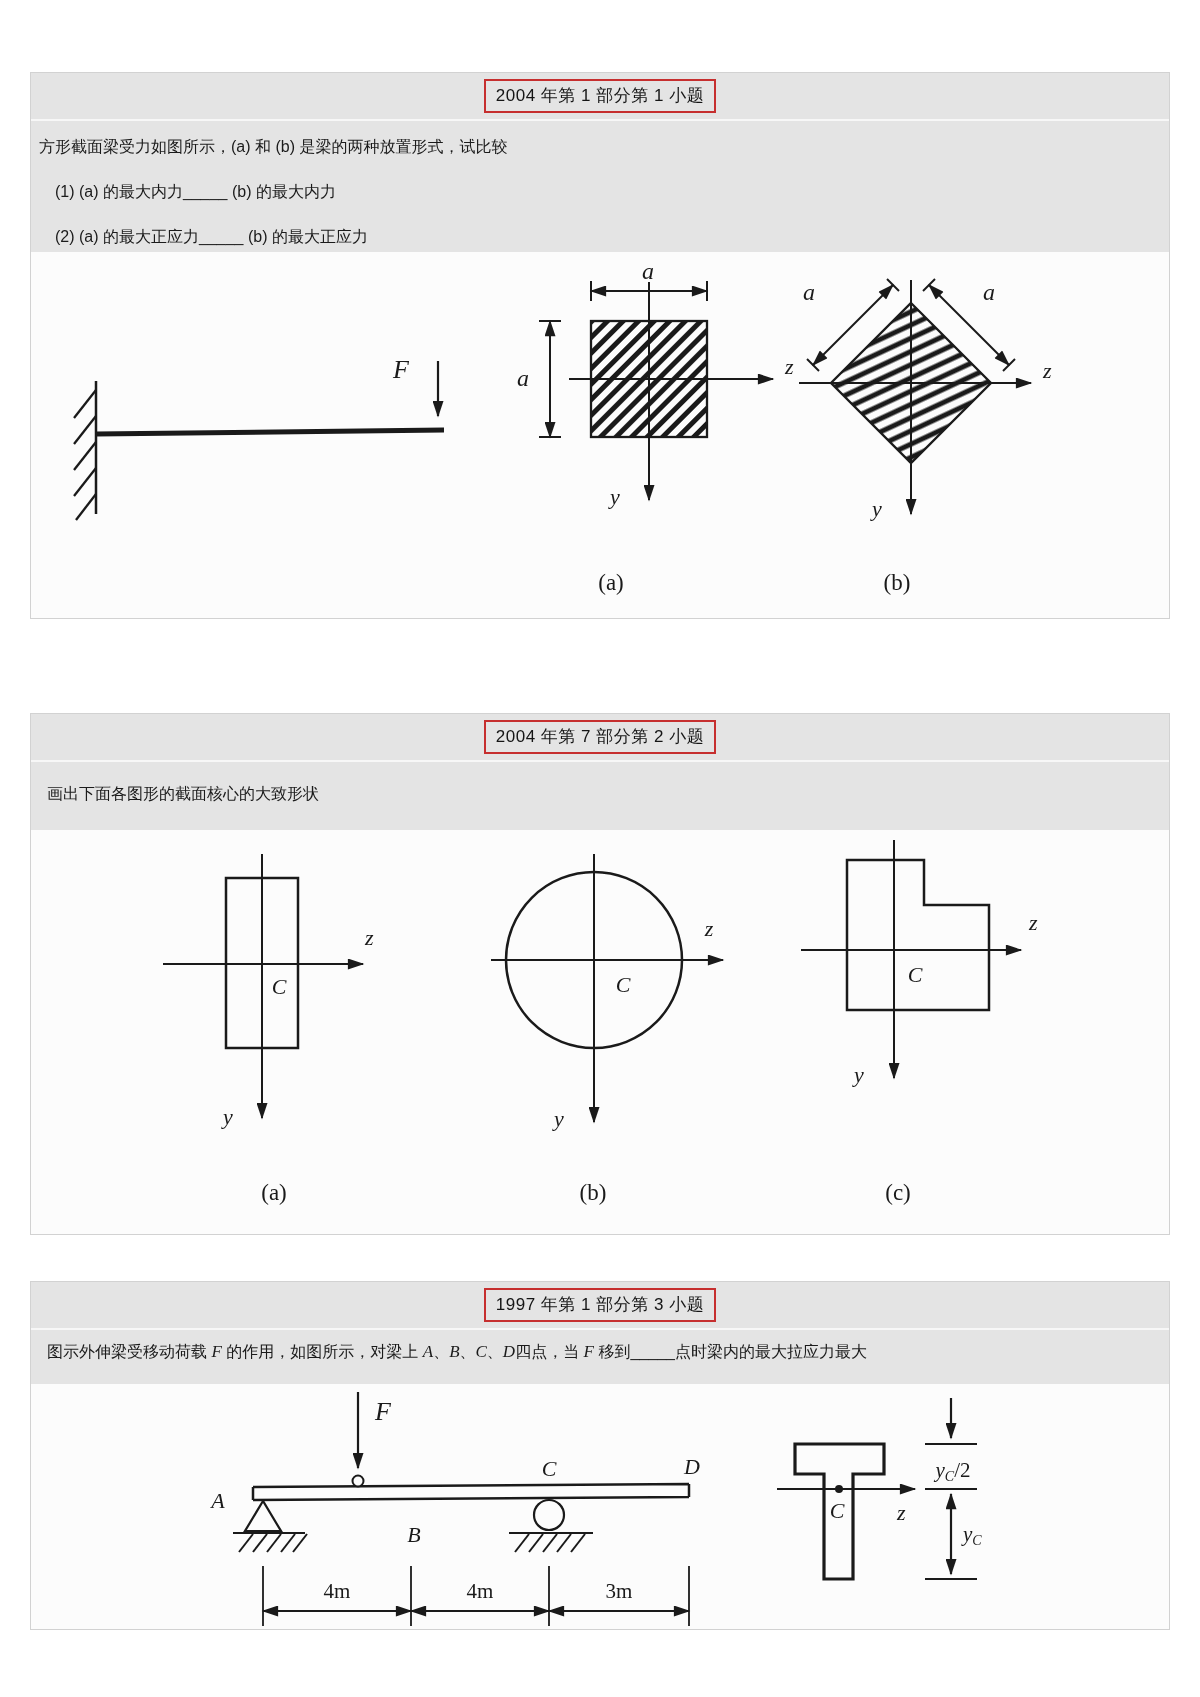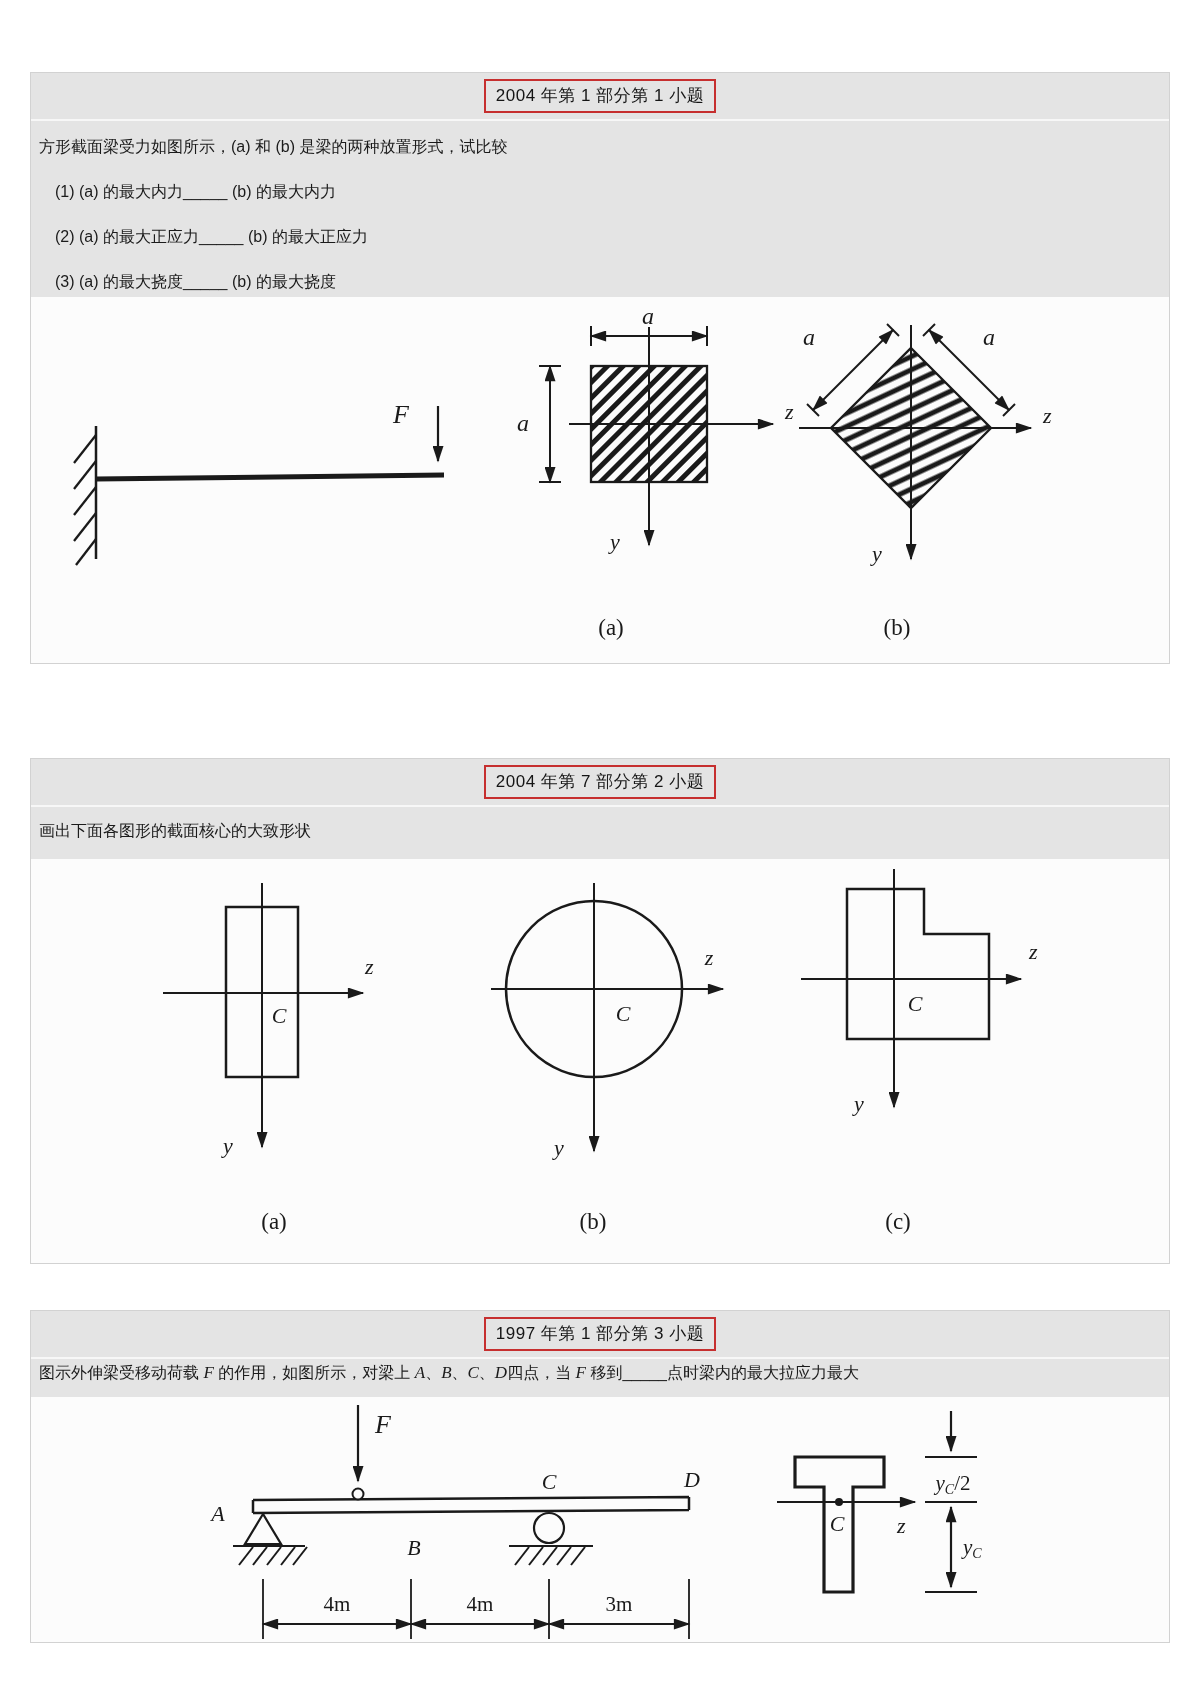--- a/index.html
+++ b/index.html
@@ -4,21 +4,21 @@
 <style>
   html,body{margin:0;padding:0;background:#ffffff;}
   body{width:1200px;font-family:"Liberation Sans","DejaVu Sans",sans-serif;color:#1b1b1b;}
   .page{width:1132px;min-height:1697px;padding-top:72px;box-sizing:border-box;background:#fff;}
   .card{width:1138px;margin:0 30px;background:#e4e4e4;border:1px solid #d2d2d2;box-sizing:content-box;}
   .card.gap-lg{margin-bottom:94px;}
   .card.gap-sm{margin-bottom:46px;}
   .card-header{height:46px;display:flex;align-items:center;justify-content:center;border-bottom:2px solid #f7f7f7;}
   .title-box{border:2px solid #c62f2f;padding:3px 10px 4px;font-size:17px;color:#151515;letter-spacing:.5px;background:transparent;}
   .card-body{padding:0;}
-  .qtext{font-size:16px;line-height:19px;margin:0;}
+  .qtext{font-size:16px;line-height:19px;margin:8px;}
   .b1{padding:16px 8px 6px 8px;}
   .b1 .intro{margin:0;}
   .b1 .item{margin:26px 0 0 16px;}
   .b2{padding:14px 12px 19px 8px;}
   .b3{padding:4px 12px 15px 8px;}
   .it{font-family:"Liberation Serif","DejaVu Serif",serif;font-style:italic;font-size:17px;}
   .figure-panel{background:#fcfcfc;}
   .figure-panel svg{display:block;}
   
   .ser-it{font-family:"Liberation Serif","DejaVu Serif",serif;font-style:italic;fill:#1a1a1a;}
@@ -30,21 +30,20 @@
 <div class="page">
 
   <section class="card gap-lg">
     <div class="card-header">
       <span class="title-box">2004 年第 1 部分第 1 小题</span>
     </div>
     <div class="card-body b1">
       <p class="qtext intro">方形截面梁受力如图所示，(a) 和 (b) 是梁的两种放置形式，试比较</p>
       <p class="qtext item">(1) (a) 的最大内力_____ (b) 的最大内力</p>
       <p class="qtext item">(2) (a) 的最大正应力_____ (b) 的最大正应力</p>
-      <p class="qtext item">(3) (a) 的最大挠度_____ (b) 的最大挠度</p>
     </div>
     <div class="figure-panel">
       <svg width="1140" height="366" viewBox="0 0 1140 366">
         <defs>
           <marker id="arA" viewBox="0 0 12 8" refX="11" refY="4" markerWidth="18" markerHeight="11" markerUnits="userSpaceOnUse" orient="auto-start-reverse">
             <path d="M0 0 L12 4 L0 8 Z" fill="#1a1a1a"></path>
           </marker>
           <pattern id="hatchSq" patternUnits="userSpaceOnUse" width="11" height="11" patternTransform="rotate(-45)">
             <line x1="0" y1="5.5" x2="11" y2="5.5" stroke="#1a1a1a" stroke-width="5"></line>
           </pattern>

